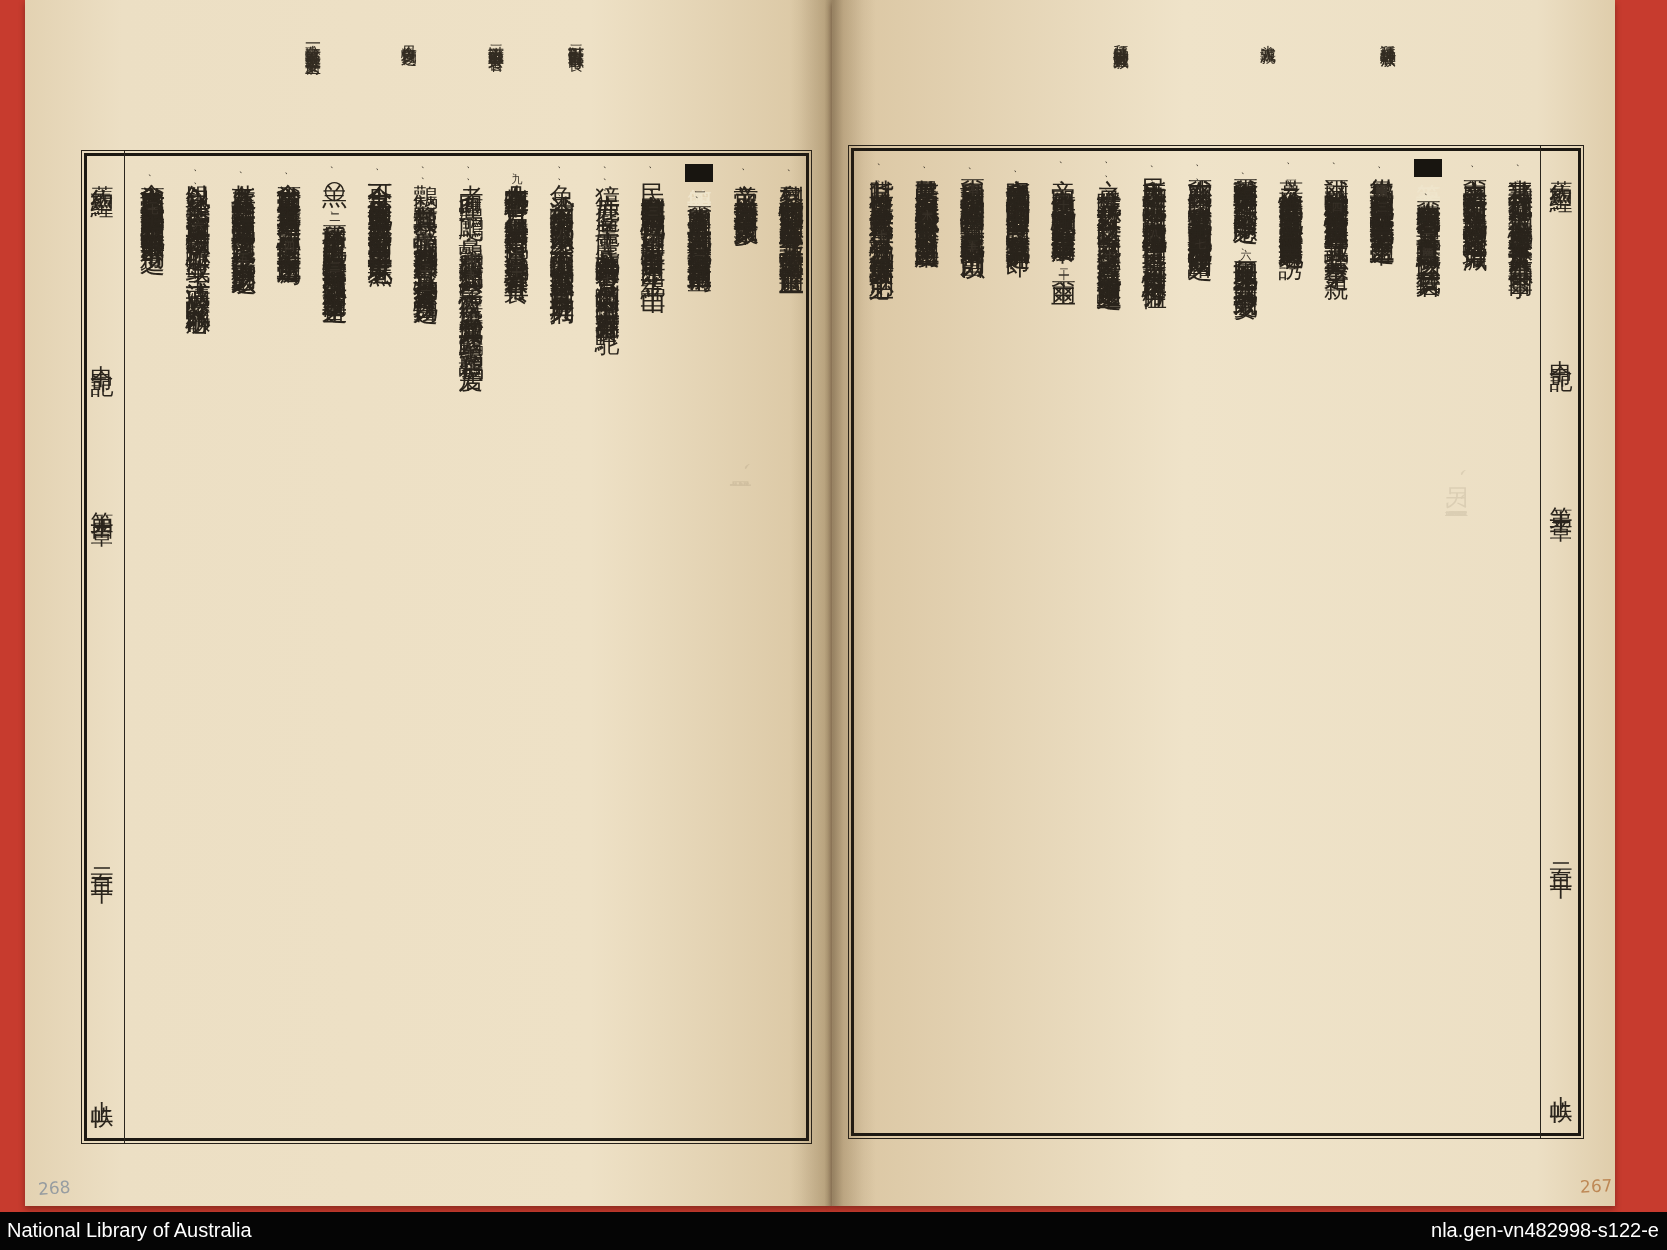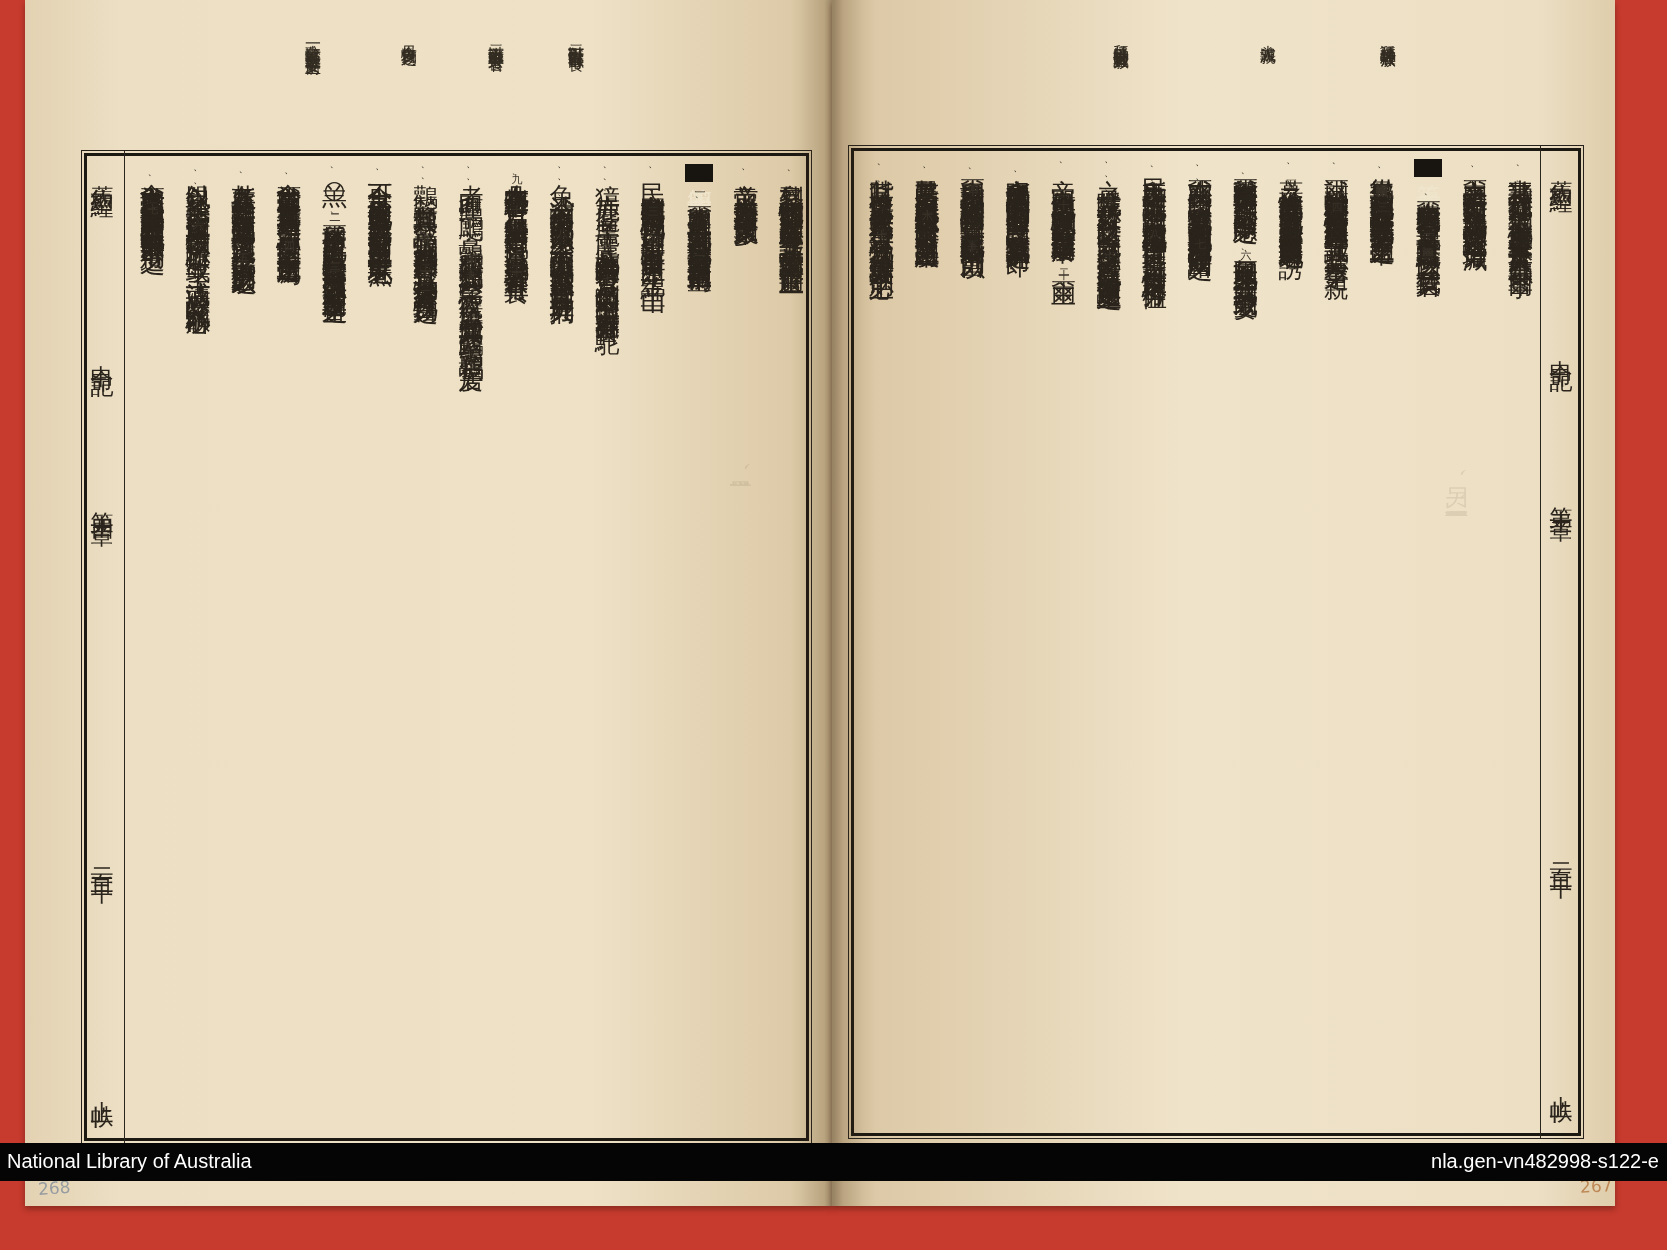--- a/index.html
+++ b/index.html
@@ -54,21 +54,21 @@
     font-size:16px;line-height:1.18;letter-spacing:1px;color:#332c22;}
   
   .ghost{position:absolute;writing-mode:vertical-rl;text-orientation:upright;
     font-size:24px;line-height:1.05;color:#6b5d45;opacity:.13;
     transform:scaleX(-1);pointer-events:none;max-height:600px;overflow:hidden;}
   
   .hw{position:absolute;font-family:"DejaVu Sans",sans-serif;font-size:17px;}
   .hw-l{color:#6e7f95;opacity:.65;transform:rotate(-4deg);}
   .hw-r{color:#b5763f;opacity:.8;transform:rotate(-3deg);}
   
-  .footer{position:absolute;left:0;top:1143px;width:1667px;height:38px;background:#050505;}
+  .footer{position:absolute;left:0;top:1212px;width:1667px;height:38px;background:#050505;}
   .footer .fl{position:absolute;left:7px;top:7px;color:#fff;
     font-family:"Liberation Sans",sans-serif;font-size:20px;}
   .footer .fr{position:absolute;right:8px;top:7px;color:#fff;
     font-family:"Liberation Sans",sans-serif;font-size:20px;}
 </style>
 </head>
 <body>
 
 <div class="page page-left">
   <div class="mnotes-holder">

